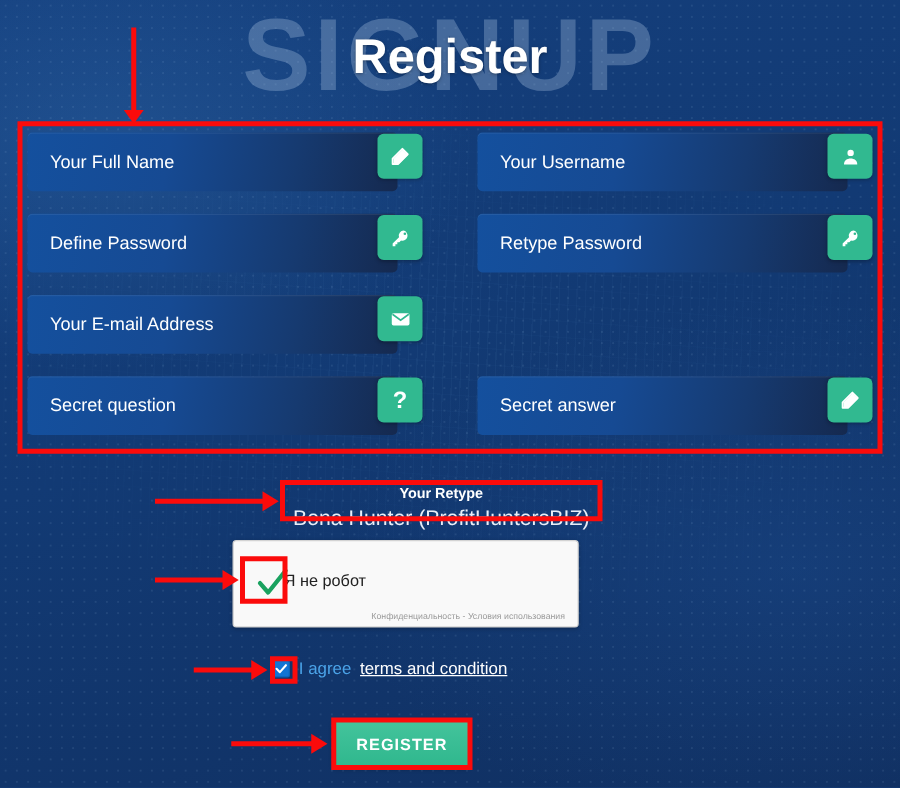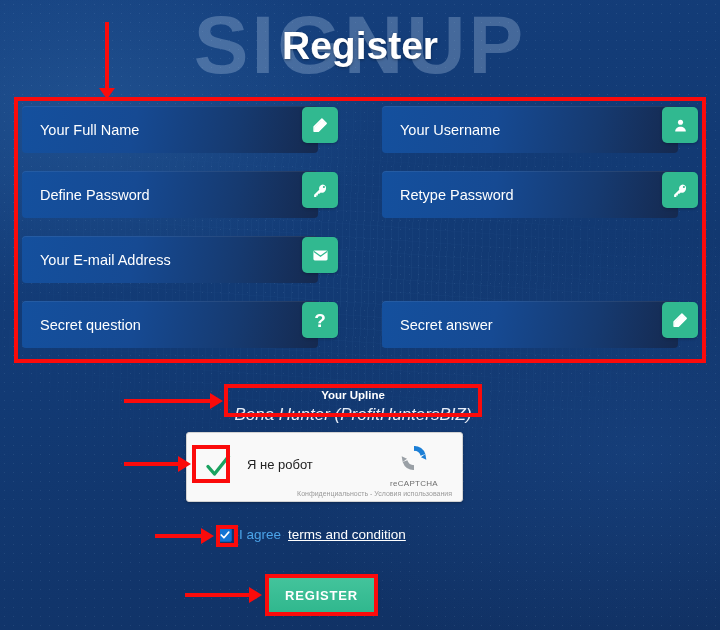--- a/index.html
+++ b/index.html
@@ -139,41 +139,40 @@
     font-size: 11.5px;
     font-weight: bold;
     color: #ffffff;
     line-height: 15px;
   }
   #upline-value {
     font-size: 17px;
     color: #e8eef8;
     line-height: 23px;
     white-space: nowrap;
-    font-style: italic;
   }
 
   
   #recaptcha {
     position: absolute;
     left: 186px; top: 432px;
     width: 277px; height: 70px;
     background: #f9f9f9;
     border: 1px solid #d3d3d3;
     border-radius: 3px;
     box-shadow: 0 1px 3px rgba(0,0,0,0.25);
   }
   #recaptcha-check {
     position: absolute;
     left: 16px; top: 18px;
     width: 30px; height: 30px;
   }
   #recaptcha-label {
     position: absolute;
-    left: 60px; top: 24px;
+    left: 40px; top: 24px;
     font-size: 13px;
     color: #222222;
     font-family: "Liberation Sans", sans-serif;
     text-align: center;
   }
   #recaptcha-brand {
     position: absolute;
     right: 12px; top: 9px;
     width: 72px;
     text-align: center;
@@ -353,42 +352,31 @@
             <path d="M3 20h6l11-11-6-6L3 14v6z"></path>
           </svg>
         </span>
       </button>
     </div>
   </div>
 
 </div>
 
 <div id="upline-box">
-  <div id="upline-label">Your Upline</div>
+  <div id="upline-label">Your Retype</div>
   <div id="upline-value">Bona Hunter (ProfitHuntersBIZ)</div>
 </div>
 
 <div id="recaptcha">
   <div id="recaptcha-check">
     <svg width="30" height="30" viewBox="0 0 30 30">
       <path d="M5 15.5 11.5 23 25.5 5.5" fill="none" stroke="#1aa260" stroke-width="3.4" stroke-linecap="round" stroke-linejoin="round"></path>
     </svg>
   </div>
   <div id="recaptcha-label">Я не робот</div>
-  <div id="recaptcha-brand">
-    <svg width="32" height="32" viewBox="0 0 48 48">
-      <path d="M24 6v7l8-3.5z" fill="#1c7fd6"></path>
-      <path d="M24 6A18 18 0 0 1 41 18l-7 2.6A10.6 10.6 0 0 0 24 13.2z" fill="#1c7fd6"></path>
-      <path d="M41 18l1.5 8.5-8-3.5z" fill="#1c7fd6"></path>
-      <path d="M24 42a18 18 0 0 1-17-12l7-2.6A10.6 10.6 0 0 0 24 34.8z" fill="#9aa0a6"></path>
-      <path d="M7 30l-1.5-8.5 8 3.5z" fill="#9aa0a6"></path>
-      <path d="M24 42v-7l-8 3.5z" fill="#9aa0a6"></path>
-    </svg>
-    <div id="recaptcha-brand-name">reCAPTCHA</div>
-  </div>
   <div id="recaptcha-terms">Конфиденциальность - Условия использования</div>
 </div>
 
 <div id="agree-row">
   <div id="agree-checkbox">
     <svg width="10" height="10" viewBox="0 0 12 12">
       <path d="M1.5 6 4.7 9.3 10.5 2.6" fill="none" stroke="#fff" stroke-width="2" stroke-linecap="round" stroke-linejoin="round"></path>
     </svg>
   </div>
   <span id="agree-text">I agree</span>

